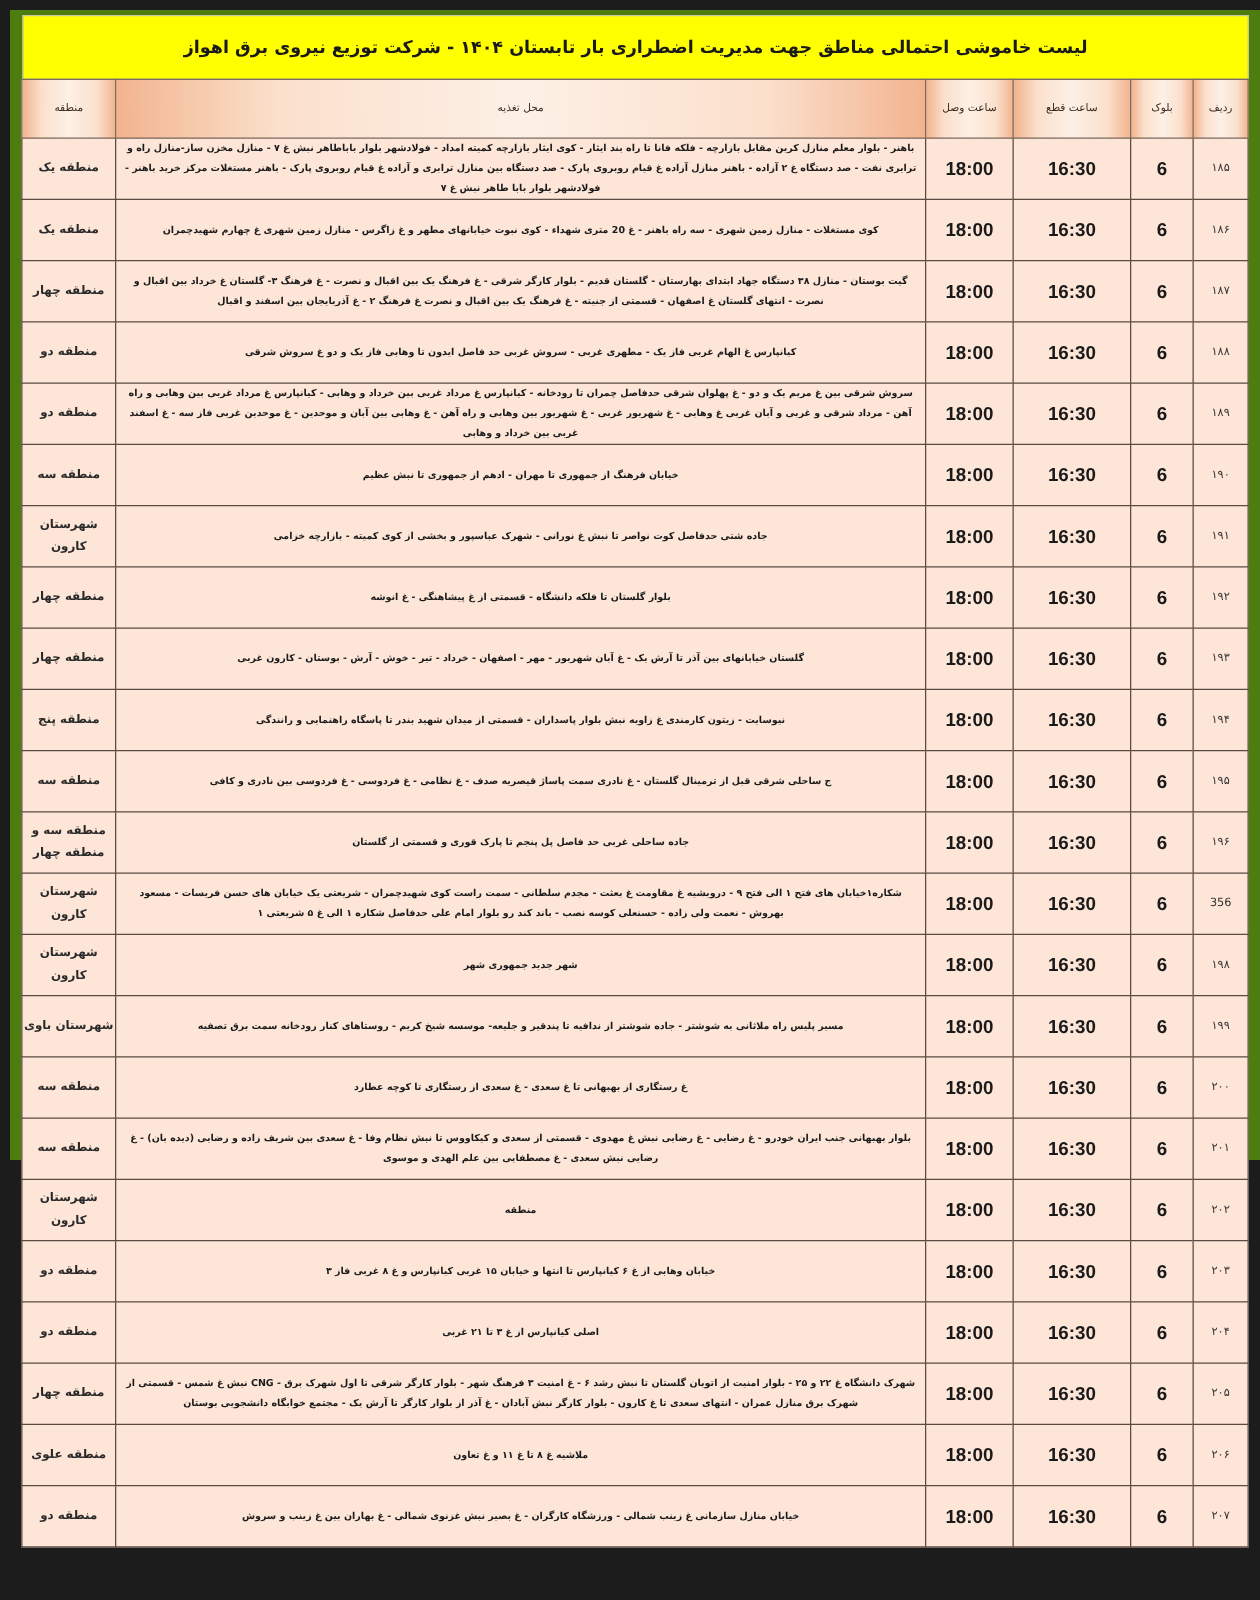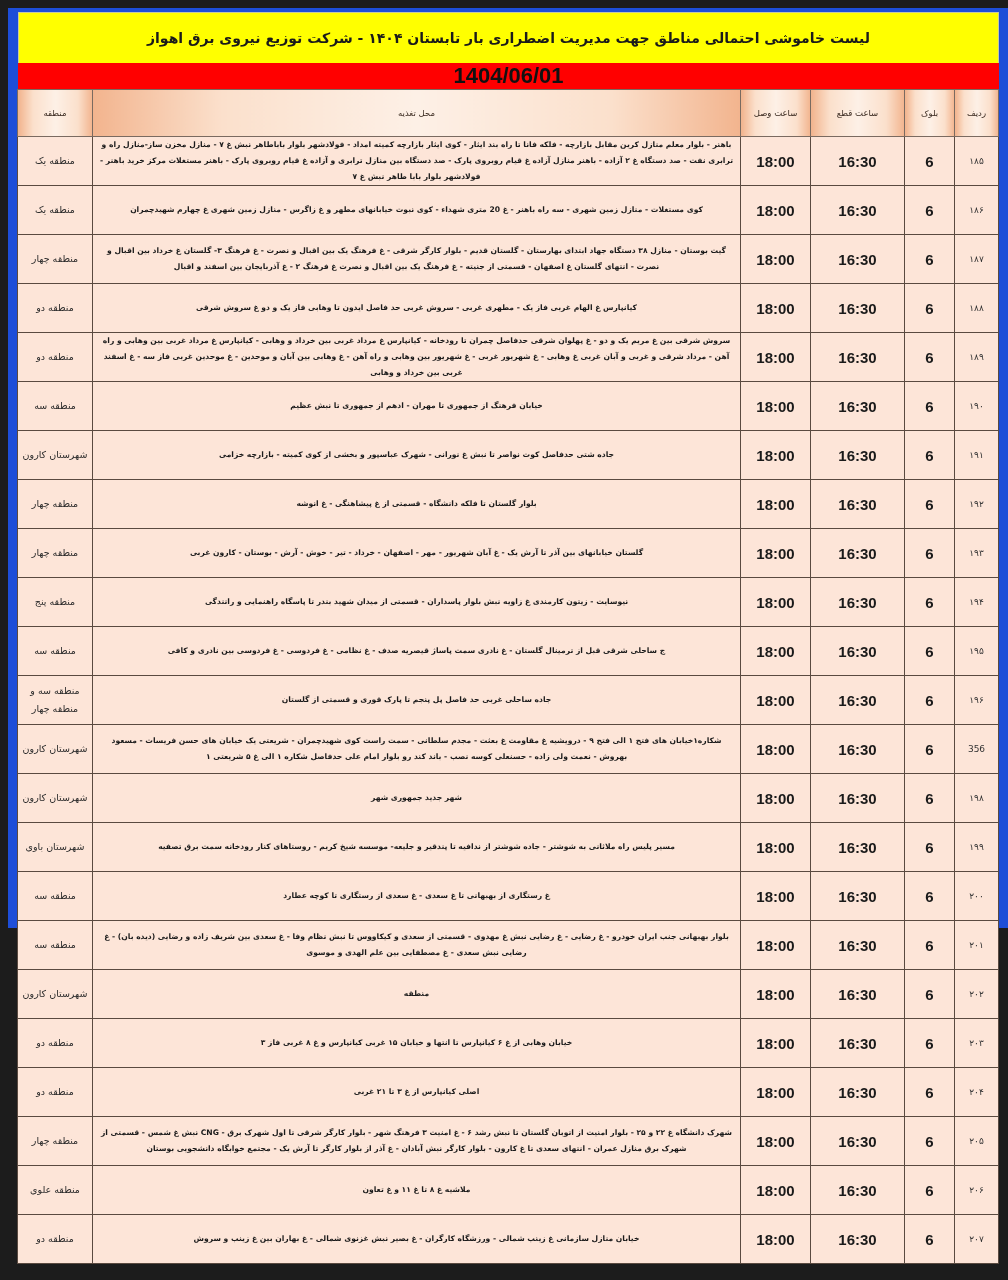--- a/index.html
+++ b/index.html
@@ -3,21 +3,21 @@
 <meta charset="utf-8">
 <style>
   html, body { margin: 0; padding: 0; }
   body {
     width: 1008px; height: 1280px; overflow: hidden;
     background: #1c1c1c;
     font-family: "DejaVu Sans", sans-serif;
   }
   .page {
     position: absolute; left: 8px; top: 8px; width: 1000px; height: 920px;
-    background: #1d4ed8;
+    background: #4d7c0f;
   }
   .sheet {
     position: absolute; left: 10px; top: 4px; width: 981px;
     direction: rtl;
   }
   .title-bar {
     height: 50px; background: #ffff00;
     border: 1px solid #c8c8a0; border-bottom: none;
     display: flex; align-items: center; justify-content: center;
     font-size: 14px; font-weight: bold; color: #1a1a1a;
@@ -43,29 +43,28 @@
     border: 1.5px solid #5a4a40;
     height: 48px; padding: 0 4px; text-align: center; vertical-align: middle;
     color: #1a1a1a;
   }
   td.radif { font-size: 9px; color: #333; }
   td.num {
     font-family: "Liberation Sans", sans-serif;
     font-size: 15px; font-weight: bold; direction: ltr;
   }
   td.loc { font-size: 7.6px; font-weight: bold; line-height: 16px; }
-  td.region { font-size: 9.5px; font-weight: normal; color: #2a2a2a; line-height: 18px; padding: 0 0; }
+  td.region { font-size: 9.5px; font-weight: bold; color: #2a2a2a; line-height: 18px; padding: 0 0; }
 </style>
 </head>
 <body>
 
 <div class="page">
   <div class="sheet">
     <div class="title-bar">لیست خاموشی احتمالی مناطق جهت مدیریت اضطراری بار تابستان ۱۴۰۴ - شرکت توزیع نیروی برق اهواز</div>
-    <div class="date-bar">1404/06/01</div>
     <table>
       <colgroup>
         <col style="width:44px">
         <col style="width:50px">
         <col style="width:94px">
         <col style="width:70px">
         <col style="width:648px">
         <col style="width:75px">
       </colgroup>
       <thead>

